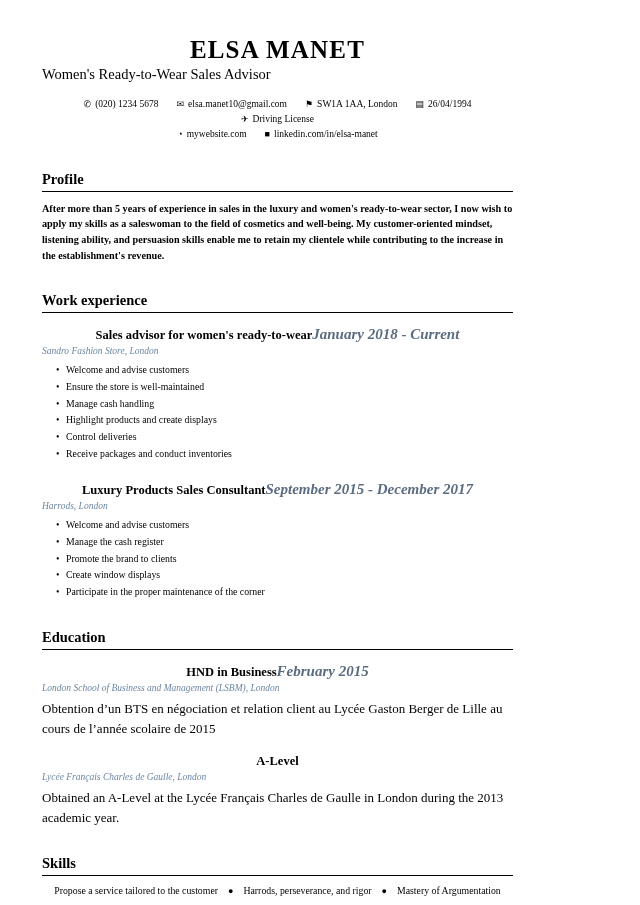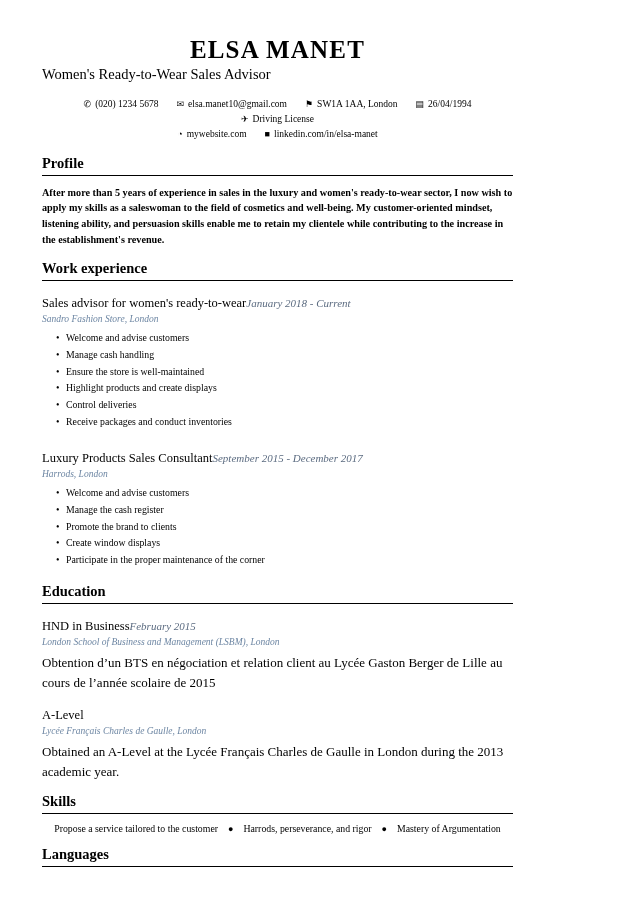--- a/index.html
+++ b/index.html
@@ -51,21 +51,21 @@
   .contact-item .ci {
     display: inline-block;
     margin-right: 4px;
     font-size: 9px;
     line-height: 1;
     position: relative;
     top: 0px;
   }
   .contact-item .ctext { }
   .section {
-    margin-top: 12px;
+    margin-top: 28px;
   }
   .section-title {
     font-size: 14.5px;
     font-weight: bold;
     margin: 0 0 3px 0;
   }
   .rule {
     border: none;
     border-top: 1px solid #000;
     margin: 0 0 9px 0;
@@ -76,29 +76,30 @@
     line-height: 1.55;
     text-align: left;
     margin: 0;
     font-weight: bold;
   }
   .entry {
     margin-bottom: 2px;
   }
   .entry-head {
     display: flex;
-    justify-content: flex-start;
+    justify-content: center;
     align-items: baseline;
+    font-weight: bold;
   }
   .entry-title {
     font-size: 12.5px;
     margin: 6px 0 0 0;
   }
   .entry-date {
-    font-size: 11px;
+    font-size: 15px;
     font-style: italic;
     color: #5b6b80;
     white-space: nowrap;
   }
   .entry-sub {
     font-size: 9.5px;
     font-style: italic;
     color: #6d86a3;
     margin: 3px 0 6px 0;
   }
@@ -197,22 +198,22 @@
     <hr class="rule">
 
     <div class="entry">
       <div class="entry-head">
         <div class="entry-title">Sales advisor for women's ready-to-wear</div>
         <div class="entry-date">January 2018 - Current</div>
       </div>
       <div class="entry-sub">Sandro Fashion Store, London</div>
       <ul class="bullets">
         <li>Welcome and advise customers</li>
+        <li>Ensure the store is well-maintained</li>
         <li>Manage cash handling</li>
-        <li>Ensure the store is well-maintained</li>
         <li>Highlight products and create displays</li>
         <li>Control deliveries</li>
         <li>Receive packages and conduct inventories</li>
       </ul>
     </div>
 
     <div class="entry">
       <div class="entry-head">
         <div class="entry-title">Luxury Products Sales Consultant</div>
         <div class="entry-date">September 2015 - December 2017</div>

